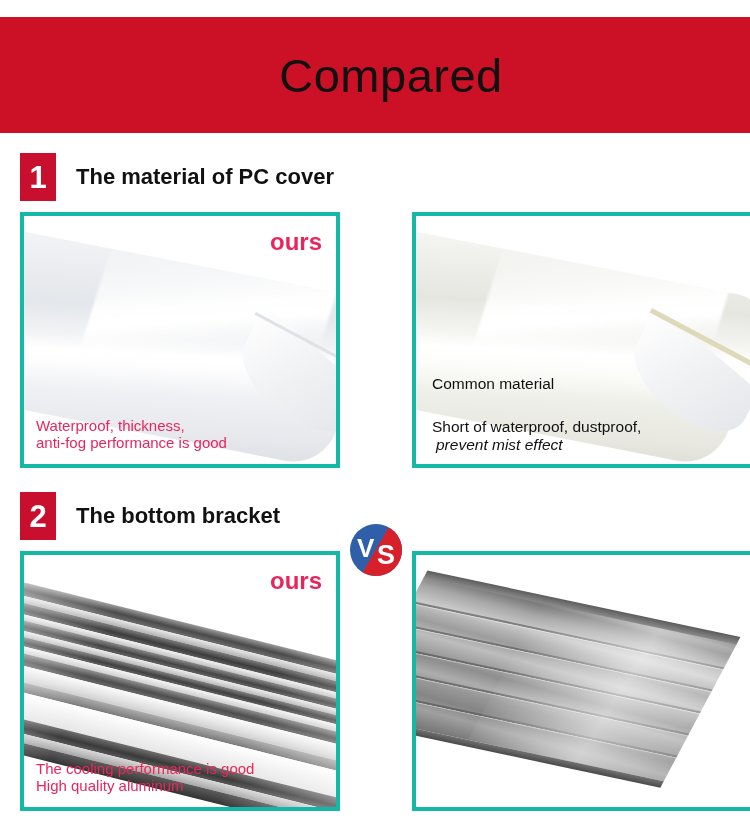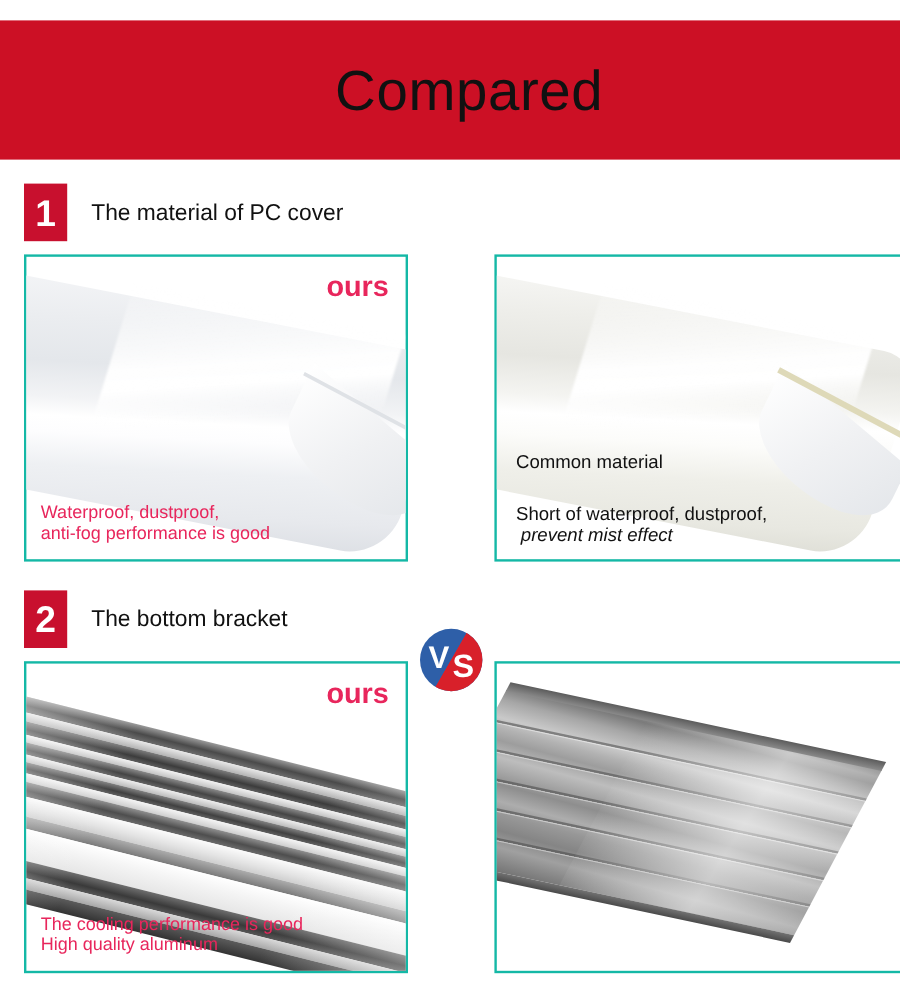--- a/index.html
+++ b/index.html
@@ -53,40 +53,40 @@
     color: #ffffff;
     font-size: 31px;
     font-weight: 700;
     display: flex;
     align-items: center;
     justify-content: center;
     line-height: 1;
   }
   .head-label {
     margin-left: 20px;
-    font-size: 19px;
+    font-size: 22px;
     color: #111111;
-    font-weight: 400;
+    font-weight: 700;
     line-height: 1;
   }
 
   
   .compare-row {
     position: absolute;
     left: 0;
     width: 750px;
   }
   .row-1 { top: 212px; height: 256px; }
   .row-2 { top: 551px; height: 260px; }
 
   .card {
     position: absolute;
     top: 0;
     bottom: 0;
-    border: 2px solid #14b8a6;
+    border: 4px solid #14b8a6;
     background: #ffffff;
     overflow: hidden;
     box-sizing: border-box;
   }
   .card-left  { left: 20px;  width: 320px; }
   .card-right { left: 412px; width: 348px; }
 
   .product-stage {
     position: absolute;
     left: 0; right: 0; top: 0; bottom: 0;
@@ -339,21 +339,21 @@
     <div class="product-stage">
       <div class="pc-cover">
         <div class="body"></div>
         <div class="sheen"></div>
         <div class="edge"></div>
         <div class="lip"></div>
       </div>
     </div>
     <div class="ours-tag">ours</div>
     <div class="caption caption-pink">
-      <span class="ln">Waterproof, dustproof,</span>
+      <span class="ln">Waterproof, thickness,</span>
       <span class="ln">anti-fog performance is good</span>
     </div>
   </div>
 
   <div class="vs-badge vs-1">
     <div class="half-red"></div>
     <span class="v-letter">V</span>
     <span class="s-letter">S</span>
   </div>
 

